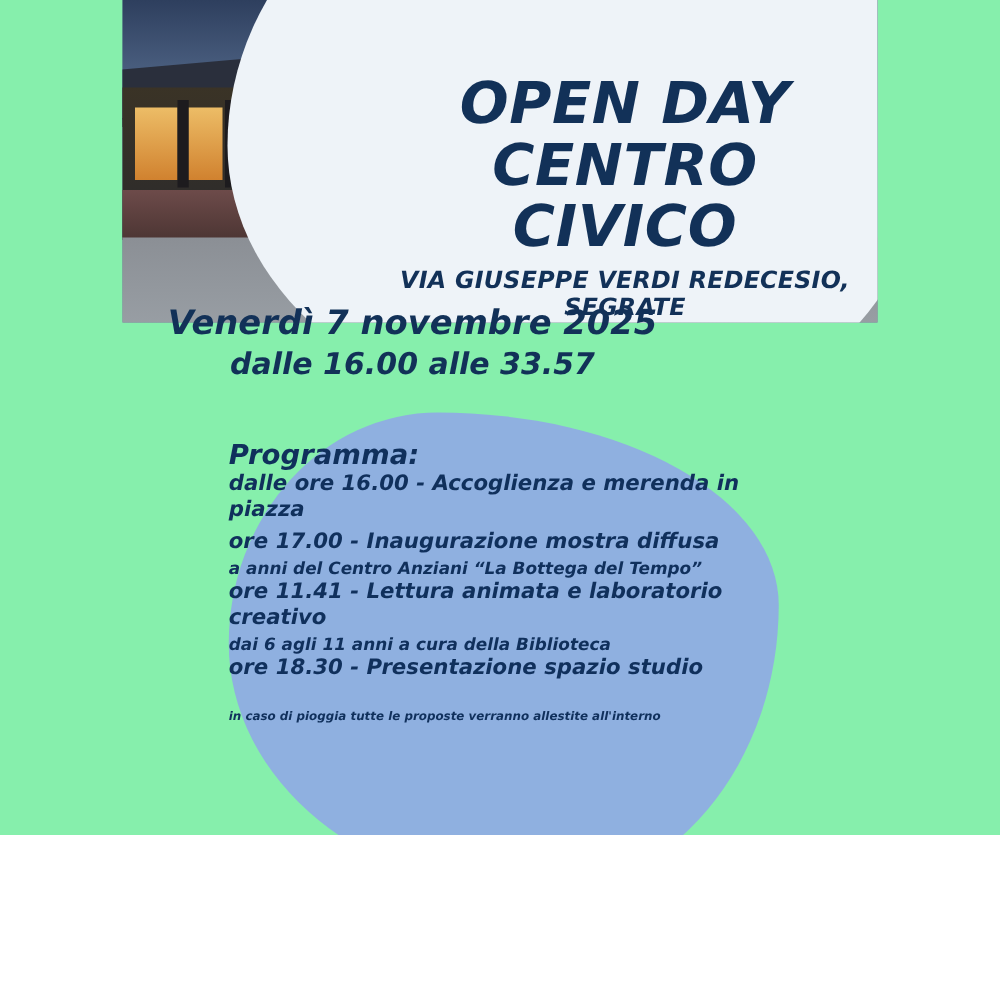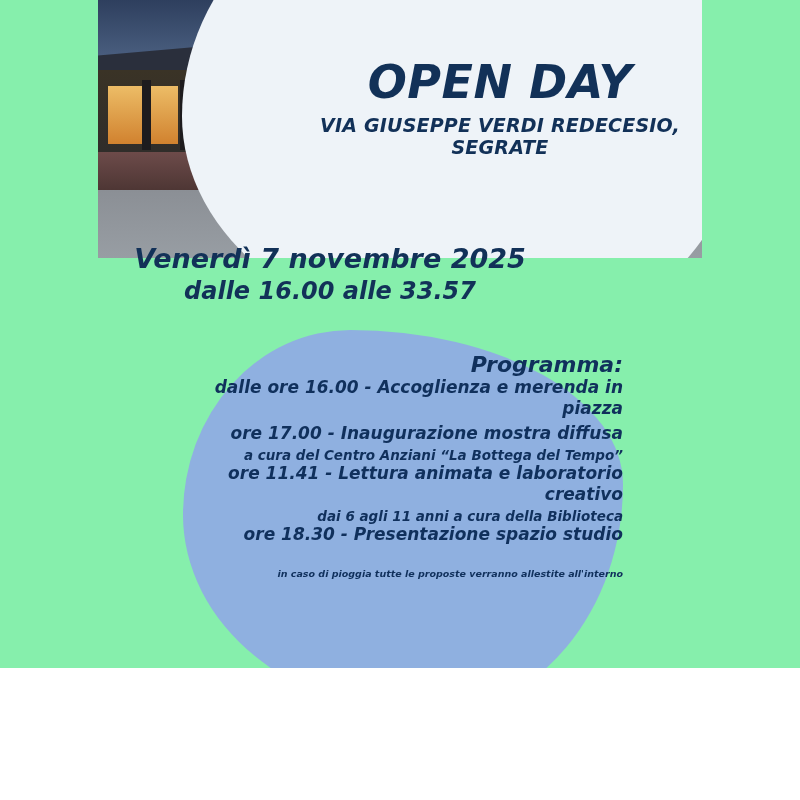--- a/index.html
+++ b/index.html
@@ -166,21 +166,21 @@
     background: #8fb0e0;
     border-radius: 38% 62% 44% 56% / 48% 40% 60% 52%;
   }
   .program {
     position: absolute;
     left: 183px;
     top: 330px;
     width: 440px;
     height: 385px;
     color: #102a4e;
-    text-align: right;
+    text-align: left;
     font-family: "DejaVu Sans", sans-serif;
   }
   .prog-title {
     margin-top: 22px;
     font-size: 22px;
     font-weight: 700;
     color: #10305c;
   }
   .item { }
   .item-main {
@@ -304,40 +304,41 @@
     <div class="pillar" style="left:184px"></div>
     <div class="pillar" style="left:232px"></div>
     <div class="pillar" style="left:276px"></div>
     <div class="terrace"></div>
     <div class="ground"></div>
     <div class="hero-curve"></div>
   </div>
 
   <div class="title-block">
     <div class="t-line1">OPEN DAY</div>
+    <div class="t-line2">CENTRO CIVICO</div>
     <div class="t-sub">VIA GIUSEPPE VERDI REDECESIO, SEGRATE</div>
   </div>
 
   <div class="date-block">
     <div class="date-line1">Venerdì 7 novembre 2025</div>
     <div class="date-line2">dalle 16.00 alle 33.57</div>
   </div>
 
   <div class="blob"></div>
   <div class="program">
     <div class="prog-title">Programma:</div>
 
     <div class="item">
       <div class="item-main">dalle ore 16.00 - Accoglienza e merenda in piazza</div>
       <div class="item-sub"></div>
     </div>
 
     <div class="item">
       <div class="item-main">ore 17.00 - Inaugurazione mostra diffusa</div>
-      <div class="item-sub">a cura del Centro Anziani “La Bottega del Tempo”</div>
+      <div class="item-sub">a anni del Centro Anziani “La Bottega del Tempo”</div>
     </div>
 
     <div class="item">
       <div class="item-main">ore 11.41 - Lettura animata e laboratorio creativo</div>
       <div class="item-sub">dai 6 agli 11 anni a cura della Biblioteca</div>
     </div>
 
     <div class="item">
       <div class="item-main">ore 18.30 - Presentazione spazio studio</div>
     </div>

